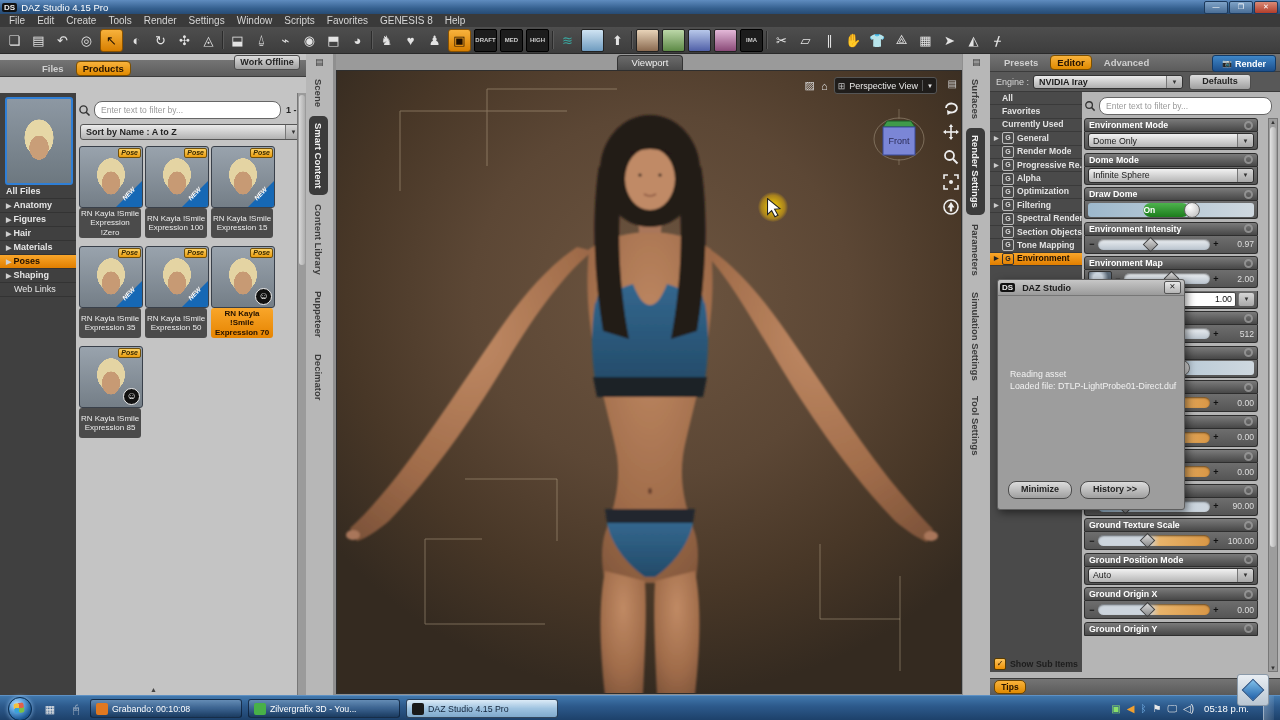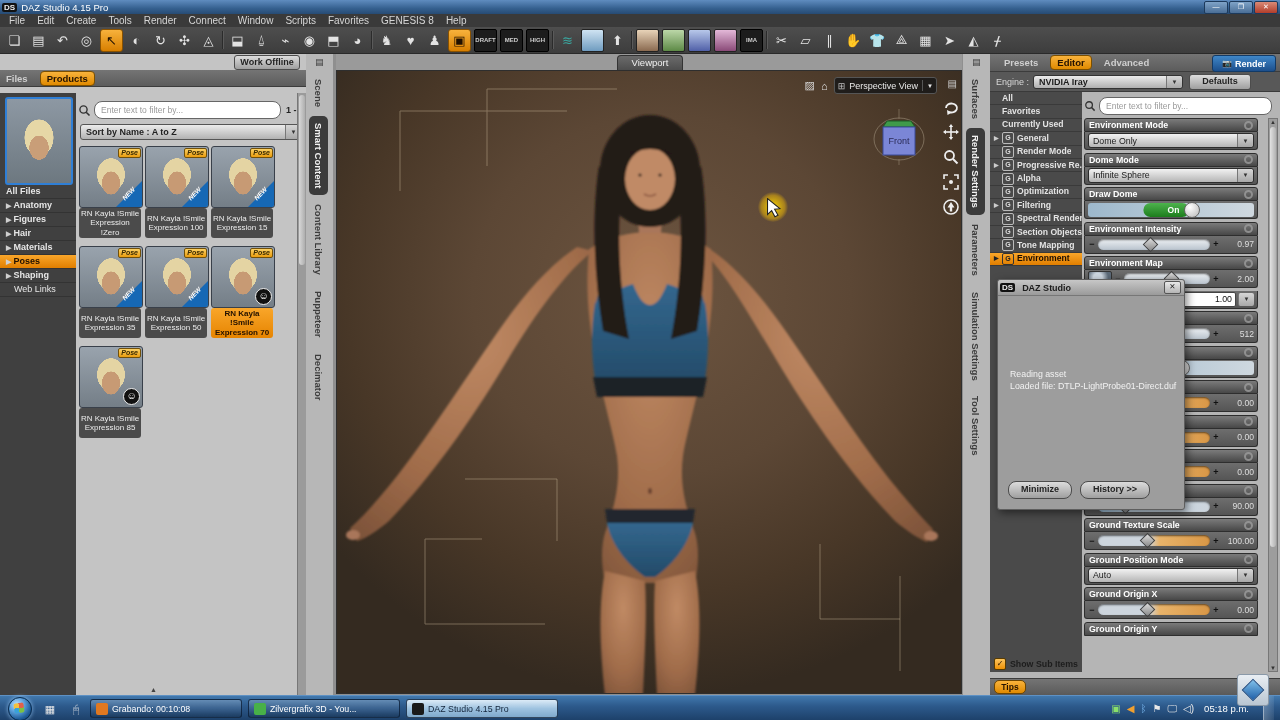--- a/index.html
+++ b/index.html
@@ -23,21 +23,21 @@
   .tool.preset{background:#1c1c1c;border:1px solid #000;border-radius:2px;color:#cfcfcf;font-size:6px;font-weight:bold;flex-direction:column;line-height:6px;}
   .tool.img{border-radius:2px;border:1px solid #222;}
   .tsep{width:1px;height:18px;background:#2b2b2b;border-right:1px solid #5a5a5a;}
   
   .tabrow{background:linear-gradient(#747474,#5c5c5c);display:flex;align-items:center;gap:6px;box-sizing:border-box;border-bottom:1px solid #3c3c3c;}
   .ptab{color:#cfcfcf;font-size:9.5px;font-weight:bold;padding:1px 6px;}
   .ptab.active{background:linear-gradient(#f9b33c,#e08a00);border:1px solid #7c4f00;border-radius:4px;color:#241200;}
   .raised{background:linear-gradient(#dcdcdc,#9f9f9f);border:1px solid #4c4c4c;border-radius:3px;color:#222;font-size:9px;font-weight:bold;text-align:center;}
   
   #left-panel{left:0;top:54px;width:306px;height:641px;background:#c4c4c4;}
-  #lp-tabs{position:absolute;left:0;top:16px;width:306px;height:17px;}
+  #lp-tabs{position:absolute;left:0;top:6px;width:306px;height:17px;padding-left:36px;}
   #lp-offline{position:absolute;right:6px;top:1px;width:64px;height:13px;line-height:13px;}
   #lp-product{position:absolute;left:0;top:17px;width:306px;height:22px;background:#3e3e3e;display:flex;align-items:center;color:#fff;}
   #lp-product .cube{width:13px;height:13px;margin:0 5px 0 6px;background:linear-gradient(135deg,#4fd0c8,#17767c);border-radius:2px;border:1px solid #0c4a50;}
   #lp-product .plabel{color:#c9c9c9;font-size:8.5px;margin-right:4px;}
   #lp-product .pname{font-size:8.5px;font-weight:bold;}
   #lp-side{position:absolute;left:0;top:39px;width:76px;height:602px;background:#404040;}
   #lp-thumb{position:absolute;left:5px;top:4px;width:64px;height:84px;border:2px solid #2f7fd6;border-radius:3px;
     background:radial-gradient(ellipse 16px 20px at 50% 58%, #c99e78 60%, rgba(0,0,0,0) 61%),
                radial-gradient(ellipse 24px 30px at 50% 46%, #e6d7a6 60%, rgba(0,0,0,0) 61%),
                linear-gradient(#8d98a3,#6d7880);}
@@ -125,21 +125,21 @@
     font-size:8.8px;color:#1a1a1a;display:flex;align-items:center;padding-left:4px;}
   .sgn{color:#111;font-size:9px;font-weight:bold;width:8px;text-align:center;flex:none;}
   .track{flex:1;height:11px;border-radius:6px;background:linear-gradient(#eef1f4,#b9c3cd);box-shadow:inset 0 1px 2px rgba(0,0,0,.55);position:relative;margin:0 2px;}
   .track.orange{background:linear-gradient(90deg,#cdd5dd 0%,#cdd5dd 45%,#e8b36a 55%,#d99746 100%);}
   .track.blue{background:linear-gradient(90deg,#9fc2dd 0%,#c3d4e2 30%,#cdd5dd 100%);}
   .sthumb{position:absolute;top:-2px;width:14px;height:14px;}
   .sthumb i{position:absolute;left:2px;top:2px;width:9px;height:9px;background:linear-gradient(135deg,#ddd,#888);border:1px solid #444;transform:rotate(45deg);}
   .sval{width:34px;text-align:right;color:#dedede;font-size:8.6px;flex:none;}
   .tglrow{flex:1;height:14px;background:linear-gradient(90deg,#9db8cc,#cfd8df);border-radius:3px;position:relative;}
   .tglpill{position:absolute;left:50%;top:0;transform:translateX(-60%);width:46px;height:14px;border-radius:7px;
-    background:linear-gradient(#4db34d,#1d7d1d);color:#fff;font-size:8.5px;font-weight:bold;line-height:14px;text-align:right;padding-right:10px;box-sizing:border-box;}
+    background:linear-gradient(#4db34d,#1d7d1d);color:#fff;font-size:8.5px;font-weight:bold;line-height:14px;text-align:left;padding-right:10px;box-sizing:border-box;}
   .tglknob{position:absolute;left:58%;top:-1px;width:16px;height:16px;border-radius:50%;background:radial-gradient(circle at 35% 30%,#fff,#b8b8b8);border:1px solid #666;box-sizing:border-box;}
   .spinbox{margin-left:auto;width:58px;height:13px;background:#fff;border:1px solid #444;border-radius:2px;font-size:8.8px;color:#111;
     display:flex;align-items:center;justify-content:flex-end;padding-right:3px;}
   .mapthumb{width:22px;height:13px;border-radius:2px;background:radial-gradient(circle at 40% 45%,#cfd8e2 30%,#5c6a78 70%);border:1px solid #333;flex:none;margin-right:2px;}
   #rp-scroll{position:absolute;right:2px;top:64px;width:10px;height:554px;background:#9d9d9d;border:1px solid #777;box-sizing:border-box;}
   #rp-scroll .thumb{position:absolute;left:1px;top:8px;width:6px;height:420px;background:linear-gradient(90deg,#e2e2e2,#b2b2b2);border-radius:3px;}
   #rp-scroll .sarr{position:absolute;left:0;width:8px;text-align:center;font-size:6px;color:#333;}
   #rp-subitems{position:absolute;left:4px;top:604px;display:flex;align-items:center;gap:4px;}
   #rp-subitems .cb{width:10px;height:10px;background:linear-gradient(#fdc55e,#ef9206);border:1px solid #5a3c00;border-radius:2px;color:#241200;font-size:8px;line-height:9px;text-align:center;}
   #rp-subitems .cbl{font-size:8.8px;font-weight:bold;color:#1d1d1d;}
@@ -191,21 +191,21 @@
     <span class="wbtn close">✕</span>
   </span>
 </div>
 
 <div id="menubar" class="abs">
     <span class="menu-item">File</span>
     <span class="menu-item">Edit</span>
     <span class="menu-item">Create</span>
     <span class="menu-item">Tools</span>
     <span class="menu-item">Render</span>
-    <span class="menu-item">Connect</span>
+    <span class="menu-item">Settings</span>
     <span class="menu-item">Window</span>
     <span class="menu-item">Scripts</span>
     <span class="menu-item">Favorites</span>
     <span class="menu-item">GENESIS 8</span>
     <span class="menu-item">Help</span>
   </div>
 <div id="toolbar" class="abs">
     <span class="tool">❏</span>
     <span class="tool">▤</span>
     <span class="tool">↶</span>

